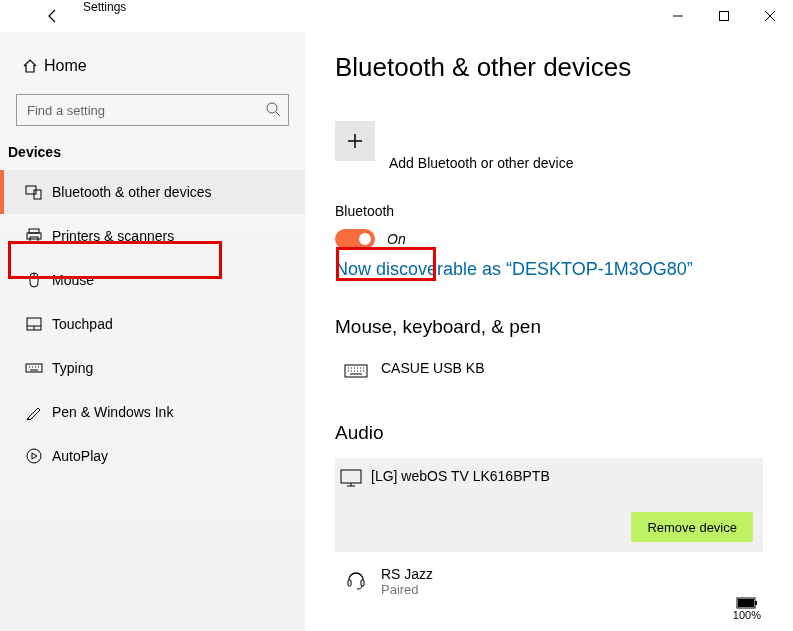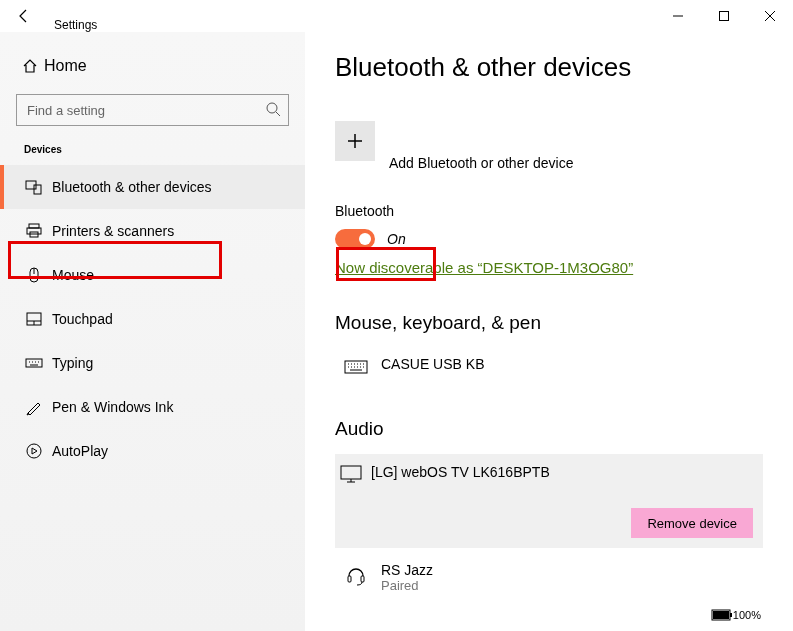--- a/index.html
+++ b/index.html
@@ -1,54 +1,54 @@
 <!DOCTYPE html>
 <html><head>
 <meta charset="utf-8">
 <style>
 * { box-sizing: border-box; margin: 0; padding: 0; font-family: "Segoe UI", sans-serif; }
 body { background: #fff; width: 793px; height: 631px; overflow: hidden; position: relative; }
-.titlebar { height: 32px; display: flex; align-items: flex-end; }
+.titlebar { height: 32px; display: flex; align-items: flex-start; padding-left: 29px; }
 .back-btn { width: 48px; height: 32px; display: flex; align-items: center; justify-content: center; cursor: pointer; }
 .title { font-size: 12px; margin-left: 6px; }
 .win-controls { position: absolute; right: 0; top: 0; display: flex; }
 .win-btn { width: 46px; height: 32px; display: flex; align-items: center; justify-content: center; cursor: pointer; font-size: 11px; }
 .layout { display: flex; height: calc(100% - 32px); }
 .sidebar { width: 305px; background: linear-gradient(180deg,#f7f7f7,#f2f2f2); padding-top: 16px; }
 .home-row { display: flex; align-items: center; height: 36px; padding-left: 16px; cursor: pointer; margin-bottom: 10px; }
 .home-row .icon, .nav-item .icon { width: 28px; display: flex; justify-content: center; }
 .search-wrap { margin: 0 16px 18px 16px; position: relative; }
 .search { width: 100%; height: 32px; border: 1px solid #999; background: transparent; padding: 0 44px 0 10px; font-size: 13px; outline: none; }
 .search::placeholder { color: #666; }
 .search-icon { position: absolute; right: 8px; top: 7px; pointer-events: none; }
-.section { font-size: 10px; font-weight: 600; padding: 0 16px 10px 24px; margin-top: 12px; }
+.section { font-size: 14px; font-weight: 600; padding: 0 16px 10px 8px; margin-top: 12px; }
 .nav-item { display: flex; align-items: center; height: 44px; padding-left: 16px; cursor: pointer; font-size: 14px; border-left: 4px solid transparent; }
 .nav-item.active { background: #ececec; border-left: 4px solid #f76c3d; }
 .nav-item .label { margin-left: 4px; }
 .main { flex: 1; padding: 20px 30px 0 30px; overflow: hidden; }
 h1 { font-size: 26px; font-weight: 400; margin-bottom: 28px; }
 .add-row { display: flex; align-items: center; margin-bottom: 32px; cursor: pointer; }
 .add-box { width: 40px; height: 40px; background: #e6e6e6; display: flex; align-items: center; justify-content: center; margin-right: 14px; }
 .add-label { font-size: 14px; margin-top: 44px; }
 .sub-label { font-size: 14px; margin-bottom: 10px; }
 .toggle-row { display: flex; align-items: center; margin-bottom: 10px; font-style: italic; }
 .toggle { width: 40px; height: 20px; border-radius: 10px; background: #f76c3d; position: relative; cursor: pointer; margin-right: 12px; }
 .toggle-knob { width: 12px; height: 12px; background: #fff; border-radius: 50%; position: absolute; right: 4px; top: 4px; }
 .toggle-label { font-size: 14px; }
-.discover { font-size: 15px; color: #4d7c0f; margin-bottom: 36px; text-decoration: underline; }
+.discover { font-size: 18px; color: #0369a1; margin-bottom: 36px; }
 h2 { font-size: 19px; font-weight: 400; margin-bottom: 14px; }
 .device-row { display: flex; align-items: flex-start; padding: 8px 4px; }
 .device-row .dicon { width: 34px; display: flex; justify-content: center; padding-top: 2px; }
 .device-info { display: flex; flex-direction: column; margin-left: 8px; }
 .device-name { font-size: 14px; }
 .device-status { font-size: 13px; color: #777; }
 .audio-card { background: #f0f0f0; padding: 10px 10px 10px 4px; margin-bottom: 6px; }
 .audio-card-inner { display: flex; align-items: flex-start; }
-.remove-btn { float: right; background: #f9a8d4; border: none; height: 30px; padding: 0 16px; font-size: 13px; cursor: pointer; margin-top: 20px; }
-.battery-wrap { position: absolute; right: 32px; bottom: 10px; display: flex; flex-direction: row; align-items: center; font-size: 11px; }
+.remove-btn { float: right; background: #bef264; border: none; height: 30px; padding: 0 16px; font-size: 13px; cursor: pointer; margin-top: 20px; }
+.battery-wrap { position: absolute; right: 32px; bottom: 10px; display: flex; flex-direction: column; align-items: center; font-size: 11px; }
 .highlight { position: absolute; border: 3px solid #e30000; pointer-events: none; }
 .hl1 { left: 8px; top: 241px; width: 214px; height: 38px; }
 .hl2 { left: 336px; top: 247px; width: 100px; height: 34px; }
 </style>
 </head>
 <body>
 
 <div class="titlebar">
   <div class="back-btn">
     <svg width="16" height="16" viewBox="0 0 16 16">

